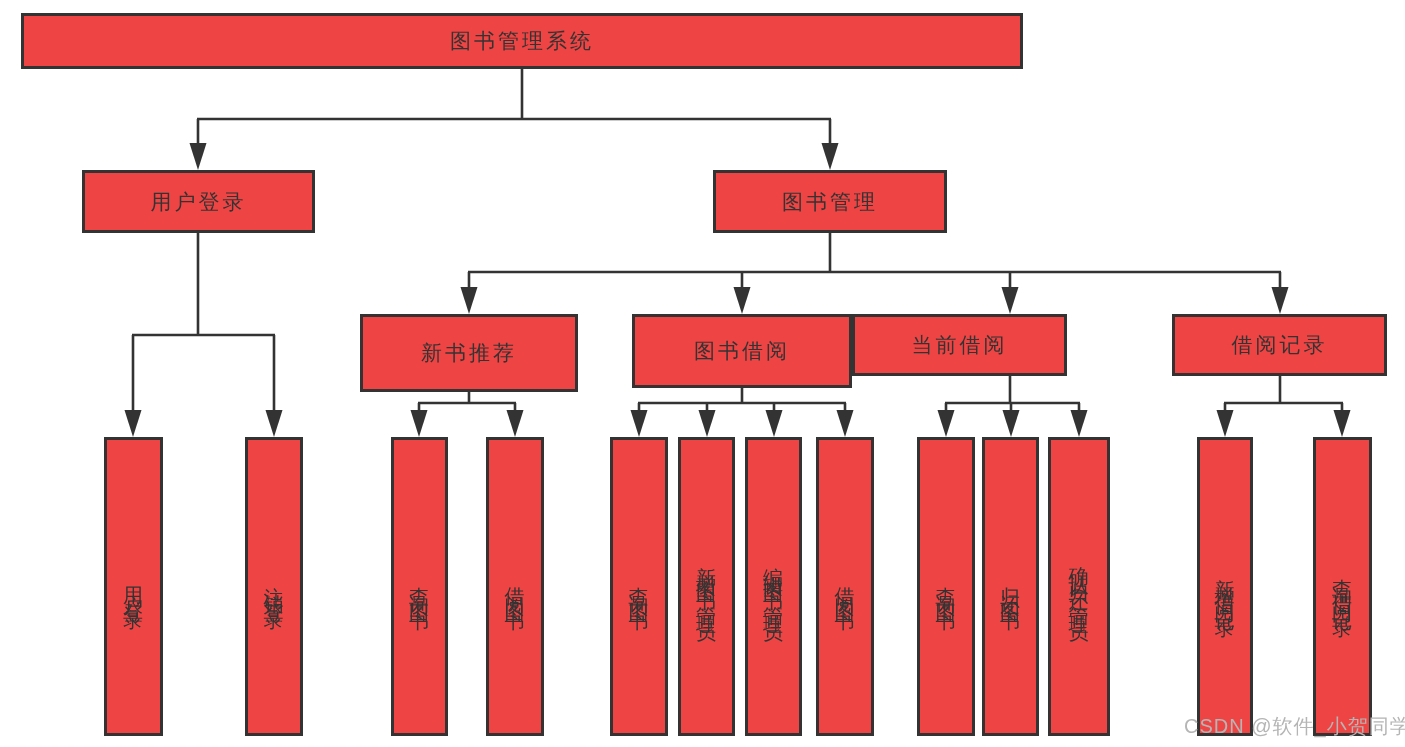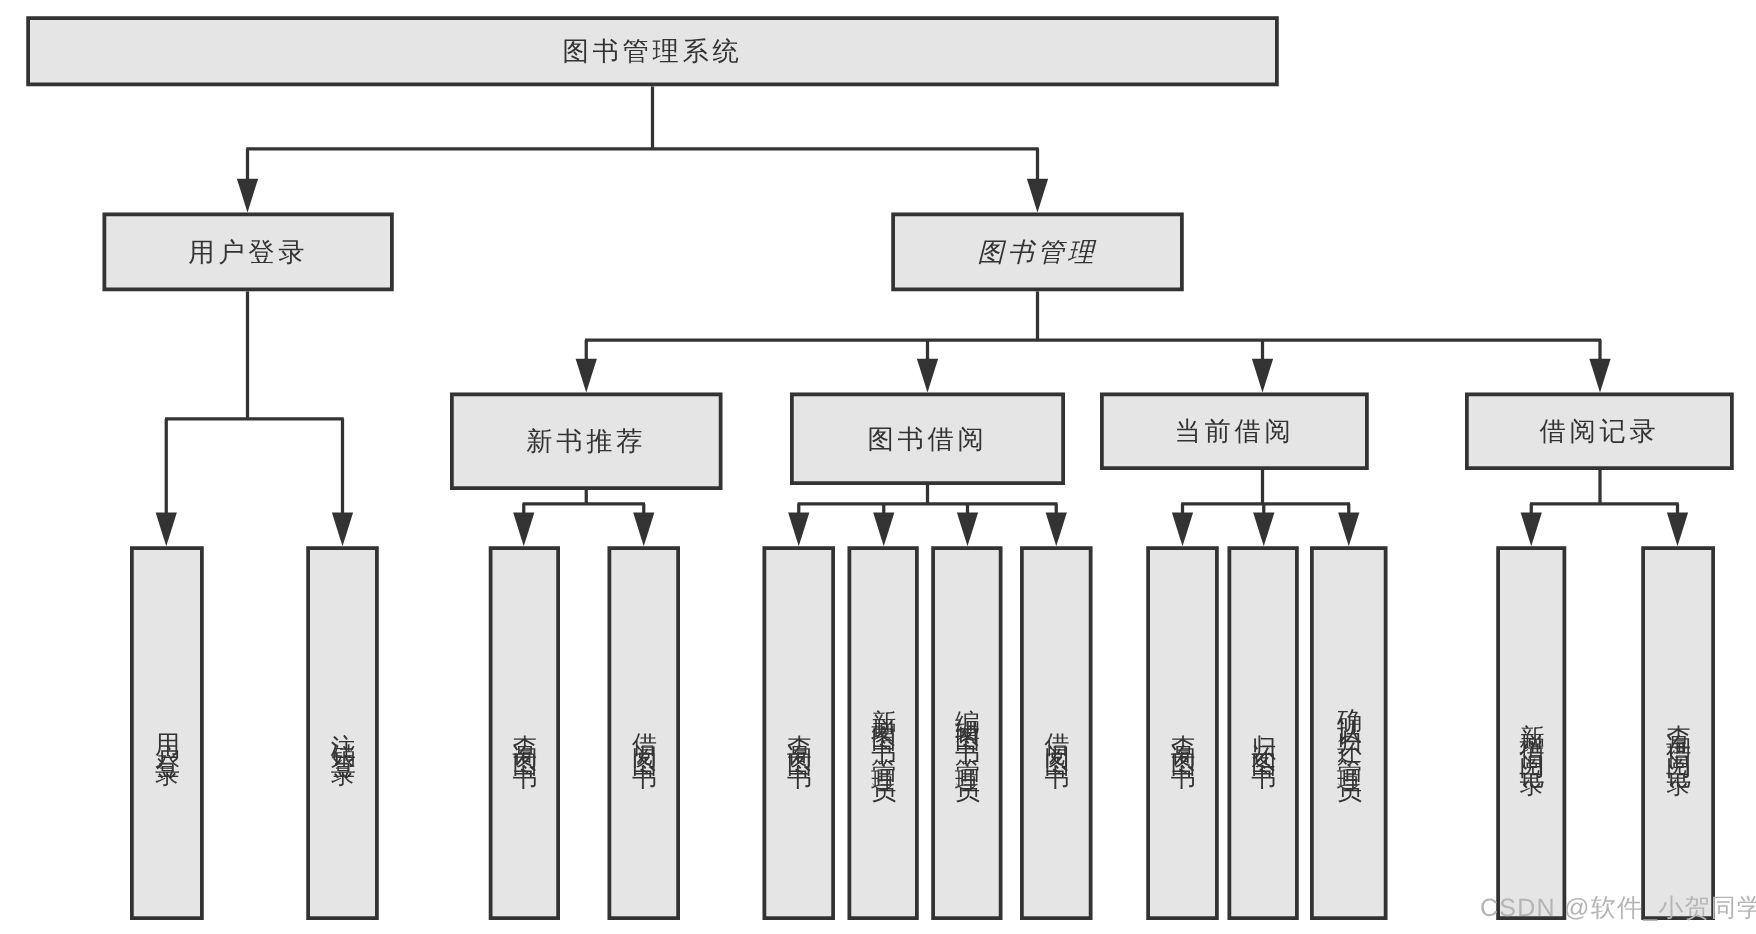--- a/index.html
+++ b/index.html
@@ -17,21 +17,21 @@
   .connectors {
     position: absolute;
     left: 0; top: 0;
     width: 1405px; height: 747px;
     z-index: 0;
     pointer-events: none;
   }
 
   .box {
     position: absolute;
-    background: #e5e5e5;
+    background: #ef4444;
     border: 3px solid #333333;
     display: flex;
     align-items: center;
     justify-content: center;
     z-index: 1;
     color: #333333;
   }
 
   .hlabel {
     font-size: 21px;
@@ -106,31 +106,31 @@
       </g>
   </svg>
 
   <div class="box" style="left:21px; top:13px; width:1002px; height:56px;">
     <span class="hlabel">图书管理系统</span>
   </div>
 
   <div class="box" style="left:82px; top:170px; width:233px; height:63px;">
     <span class="hlabel">用户登录</span>
   </div>
-  <div class="box" style="left:713px; top:170px; width:234px; height:63px;font-style:italic;">
+  <div class="box" style="left:713px; top:170px; width:234px; height:63px;">
     <span class="hlabel">图书管理</span>
   </div>
 
   <div class="box" style="left:360px; top:314px; width:218px; height:78px;">
     <span class="hlabel">新书推荐</span>
   </div>
   <div class="box" style="left:632px; top:314px; width:220px; height:74px;">
     <span class="hlabel">图书借阅</span>
   </div>
-  <div class="box" style="left:880px; top:314px; width:215px; height:62px;align-items:center;">
+  <div class="box" style="left:852px; top:314px; width:215px; height:62px;align-items:center;">
     <span class="hlabel">当前借阅</span>
   </div>
   <div class="box" style="left:1172px; top:314px; width:215px; height:62px;">
     <span class="hlabel">借阅记录</span>
   </div>
 
   <div class="box" style="left:104px; top:437px; width:59px; height:299px;">
     <span class="vlabel">用户登录</span>
   </div>
   <div class="box" style="left:245px; top:437px; width:58px; height:299px;">

